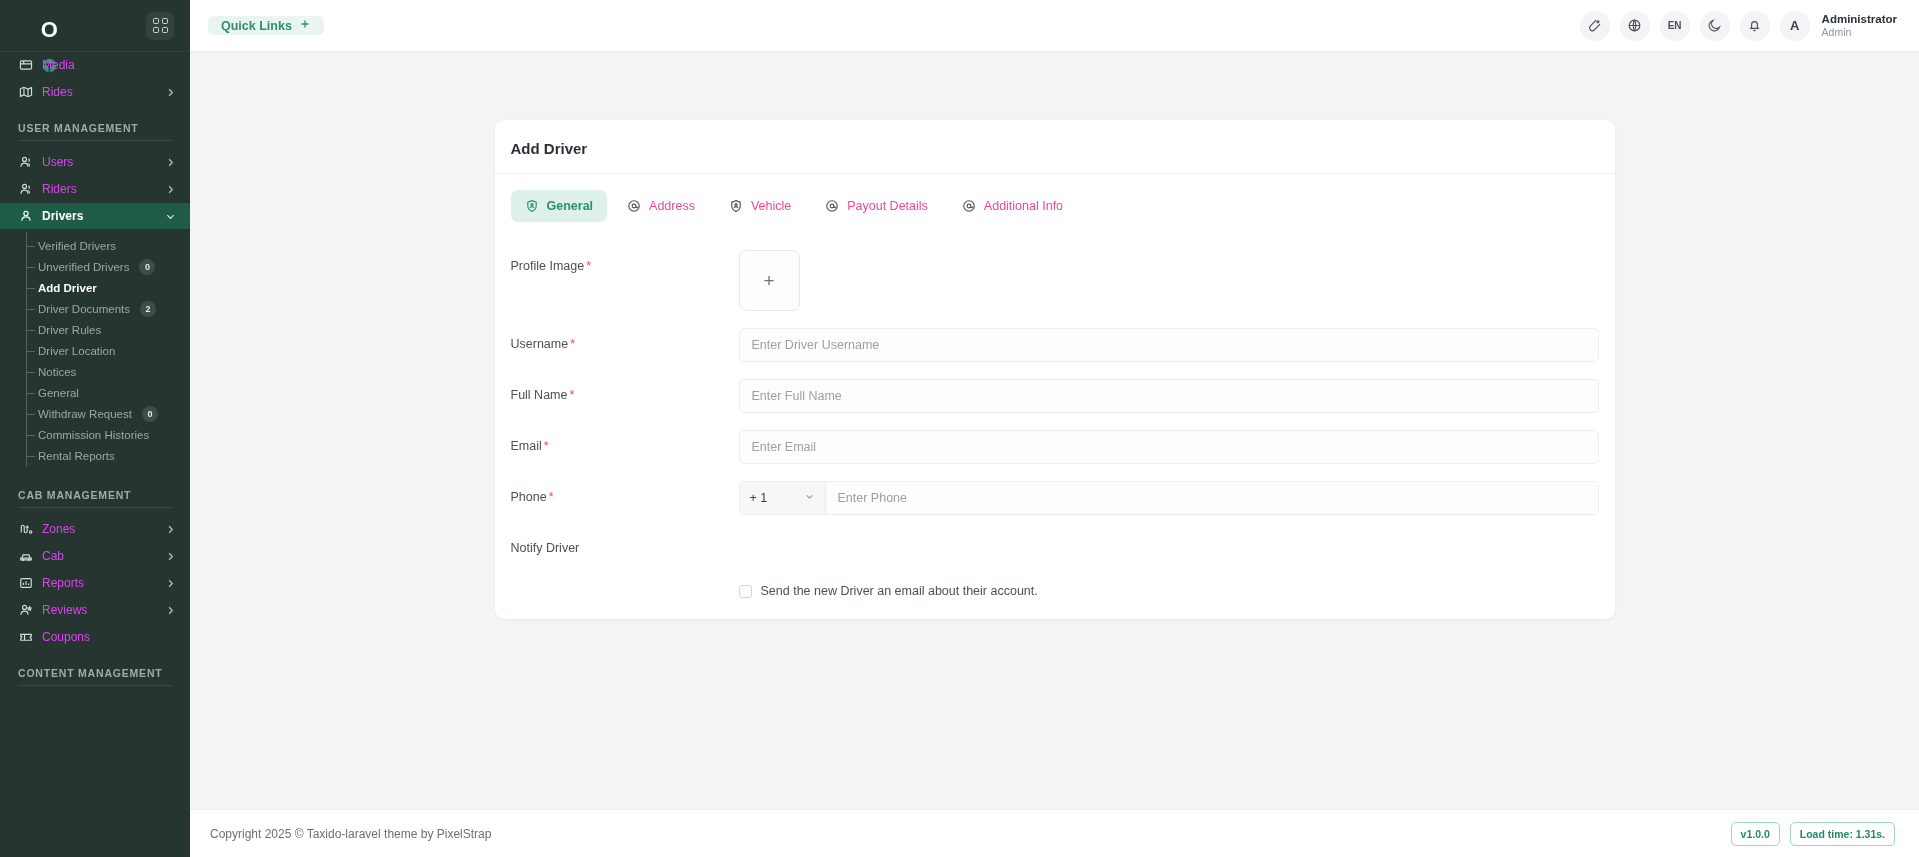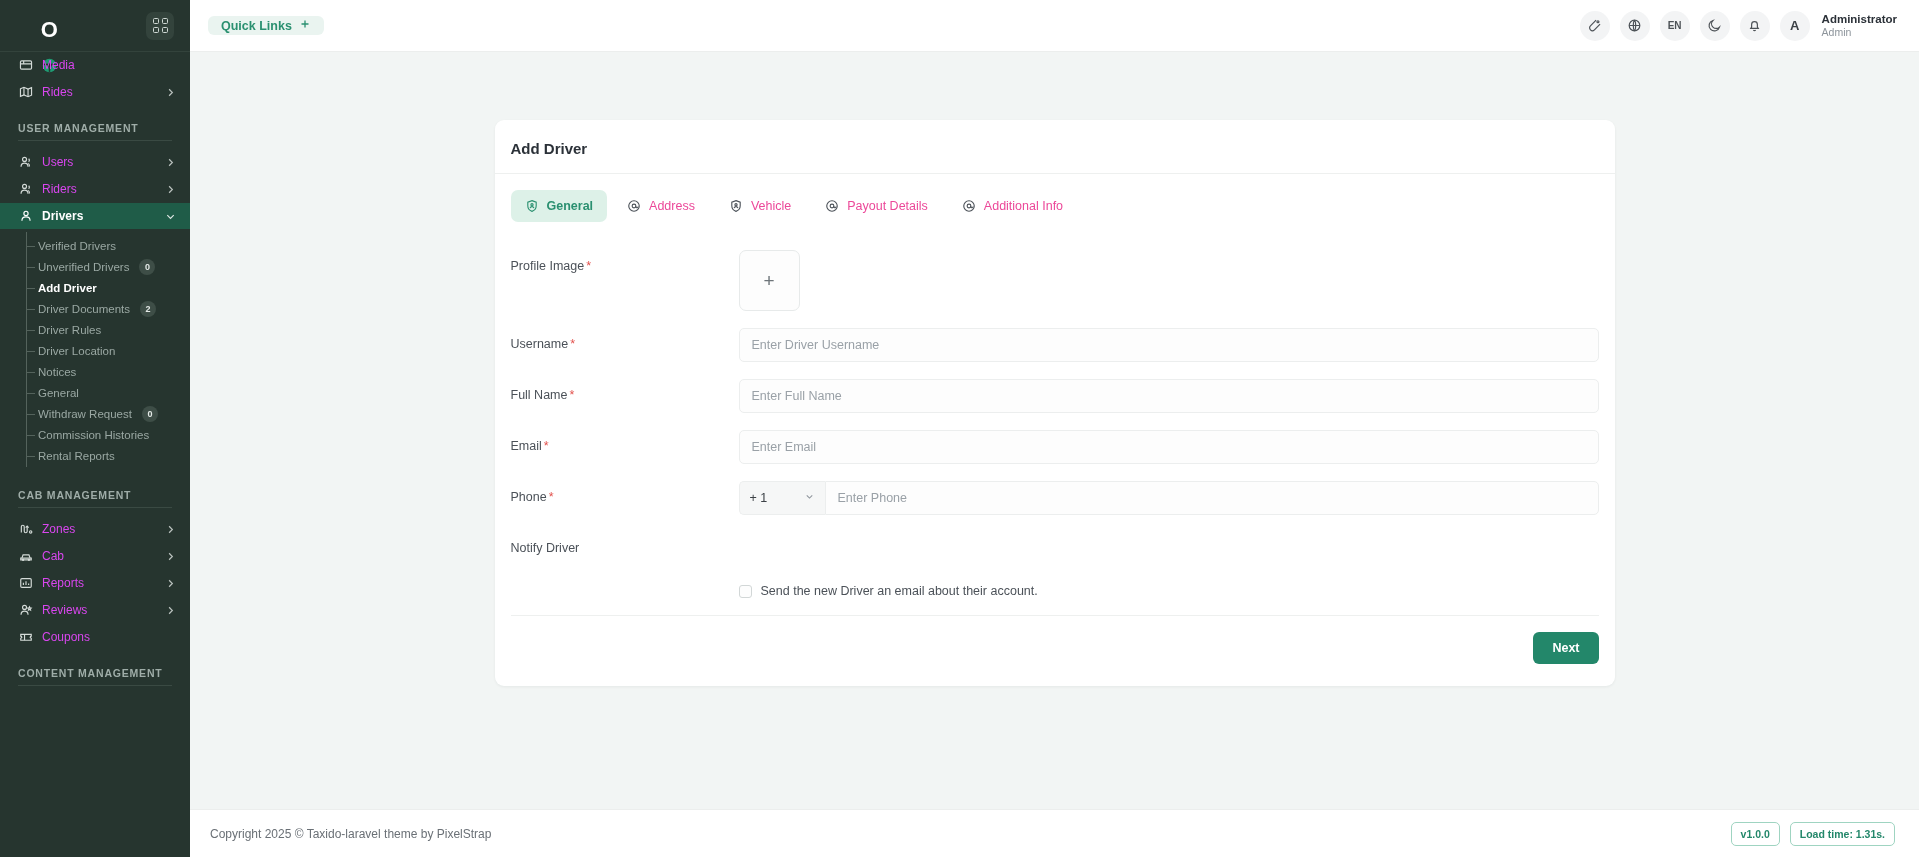--- a/index.html
+++ b/index.html
@@ -648,23 +648,20 @@
               <div class="fctrl">
                 <div class="chk-row">
                   <span class="chk"></span>
                   <span class="chk-lbl">Send the new Driver an email about their account.</span>
                 </div>
               </div>
             </div>
 
           </div>
 
-          <div class="card-foot">
-            <button class="btn-next">Next</button>
-          </div>
         </div>
       </section>
     </div>
 
     <footer class="footer">
       <div class="copyright">Copyright 2025 © Taxido-laravel theme by PixelStrap</div>
       <div class="foot-right">
         <span class="pill">v1.0.0</span>
         <span class="pill">Load time: 1.31s.</span>
       </div>

